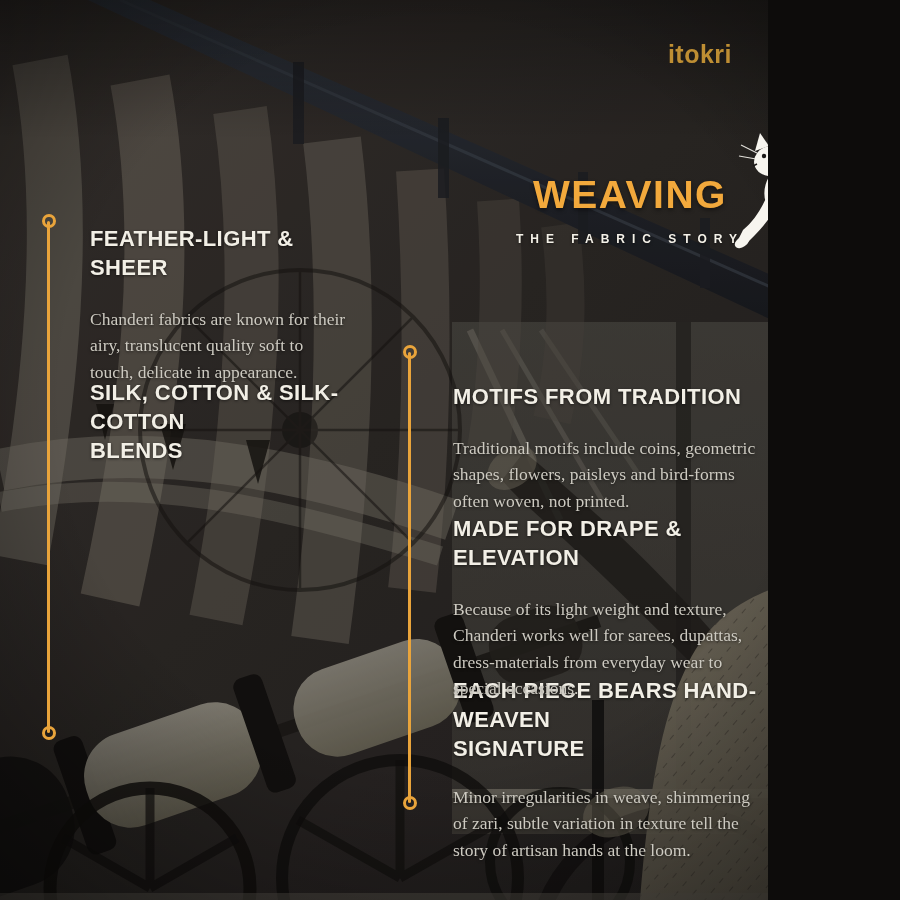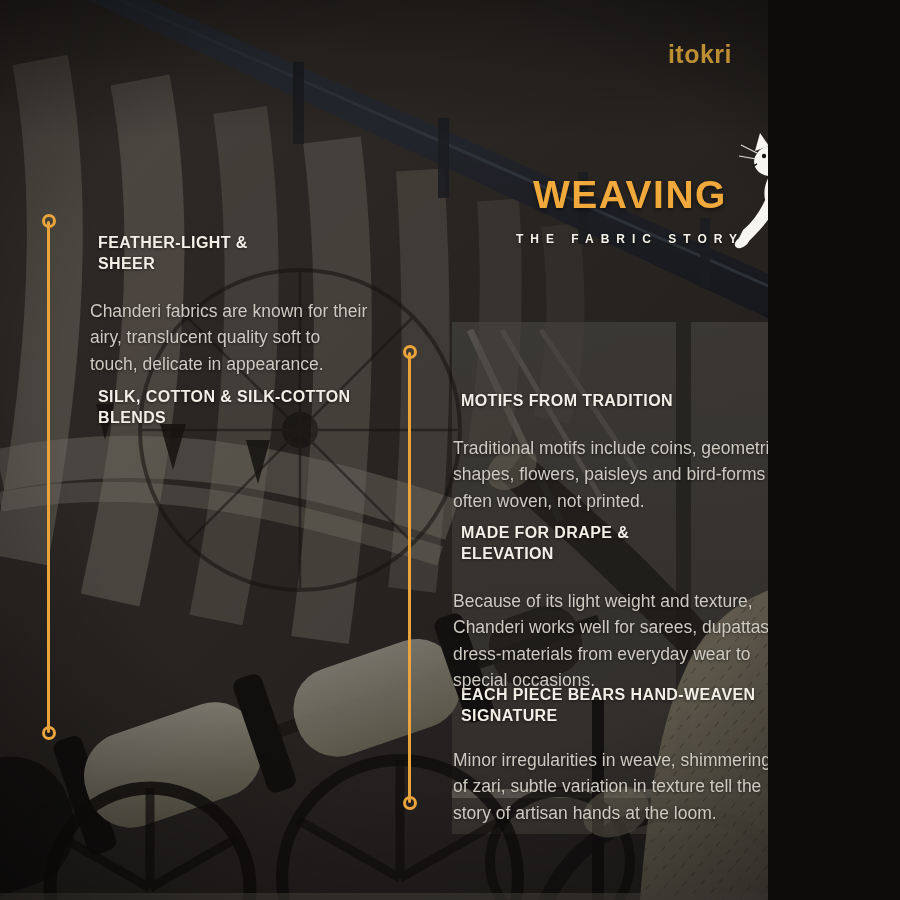--- a/index.html
+++ b/index.html
@@ -32,26 +32,26 @@
   .tline-left  { left:47px;  top:221px; height:512px; }
   .tline-right { left:408px; top:352px; height:451px; }
   .ring {
     position:absolute; width:8px; height:8px; border:3px solid #E9A43B;
     border-radius:50%; left:-5.5px; background:transparent;
   }
   .ring-top { top:-7px; } .ring-bottom { bottom:-7px; }
 
   .info { position:absolute; z-index:5; }
   .info h3 {
-    margin:8px; color:#F2EFE6; font-size:16px; font-weight:bold; line-height:1.32;
+    margin:0; color:#F2EFE6; font-size:22px; font-weight:bold; line-height:1.32;
     letter-spacing:.4px; white-space:pre-line; text-shadow:0 1px 3px rgba(0,0,0,.55);
   }
   .info p {
     margin:24px 0 0; color:#CDCAC1; font-size:17.5px; line-height:1.5;
-    white-space:pre-line; text-shadow:0 1px 3px rgba(0,0,0,.55);
+    white-space:pre-line; text-shadow:0 1px 3px rgba(0,0,0,.55);font-family:Liberation Serif, serif;
   }
   .s1 { left:90px;  top:224px; width:315px; }
   .s2 { left:90px;  top:378px; width:325px; }
   .s3 { left:95px;  top:570px; width:315px; }
   .s4 { left:453px; top:382px; width:375px; }
   .s5 { left:453px; top:514px; width:375px; }
   .s6 { left:453px; top:676px; width:385px; }
   .s6 p { margin-top:21px; }
 </style>
 </head>

